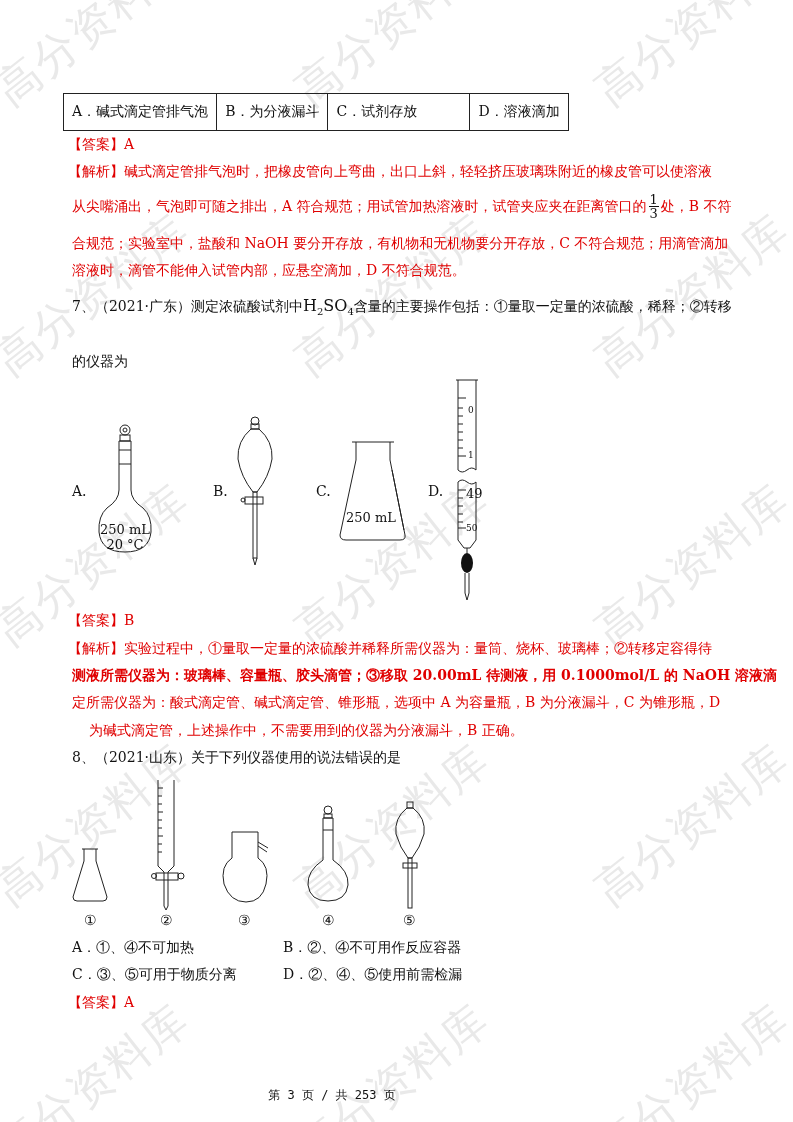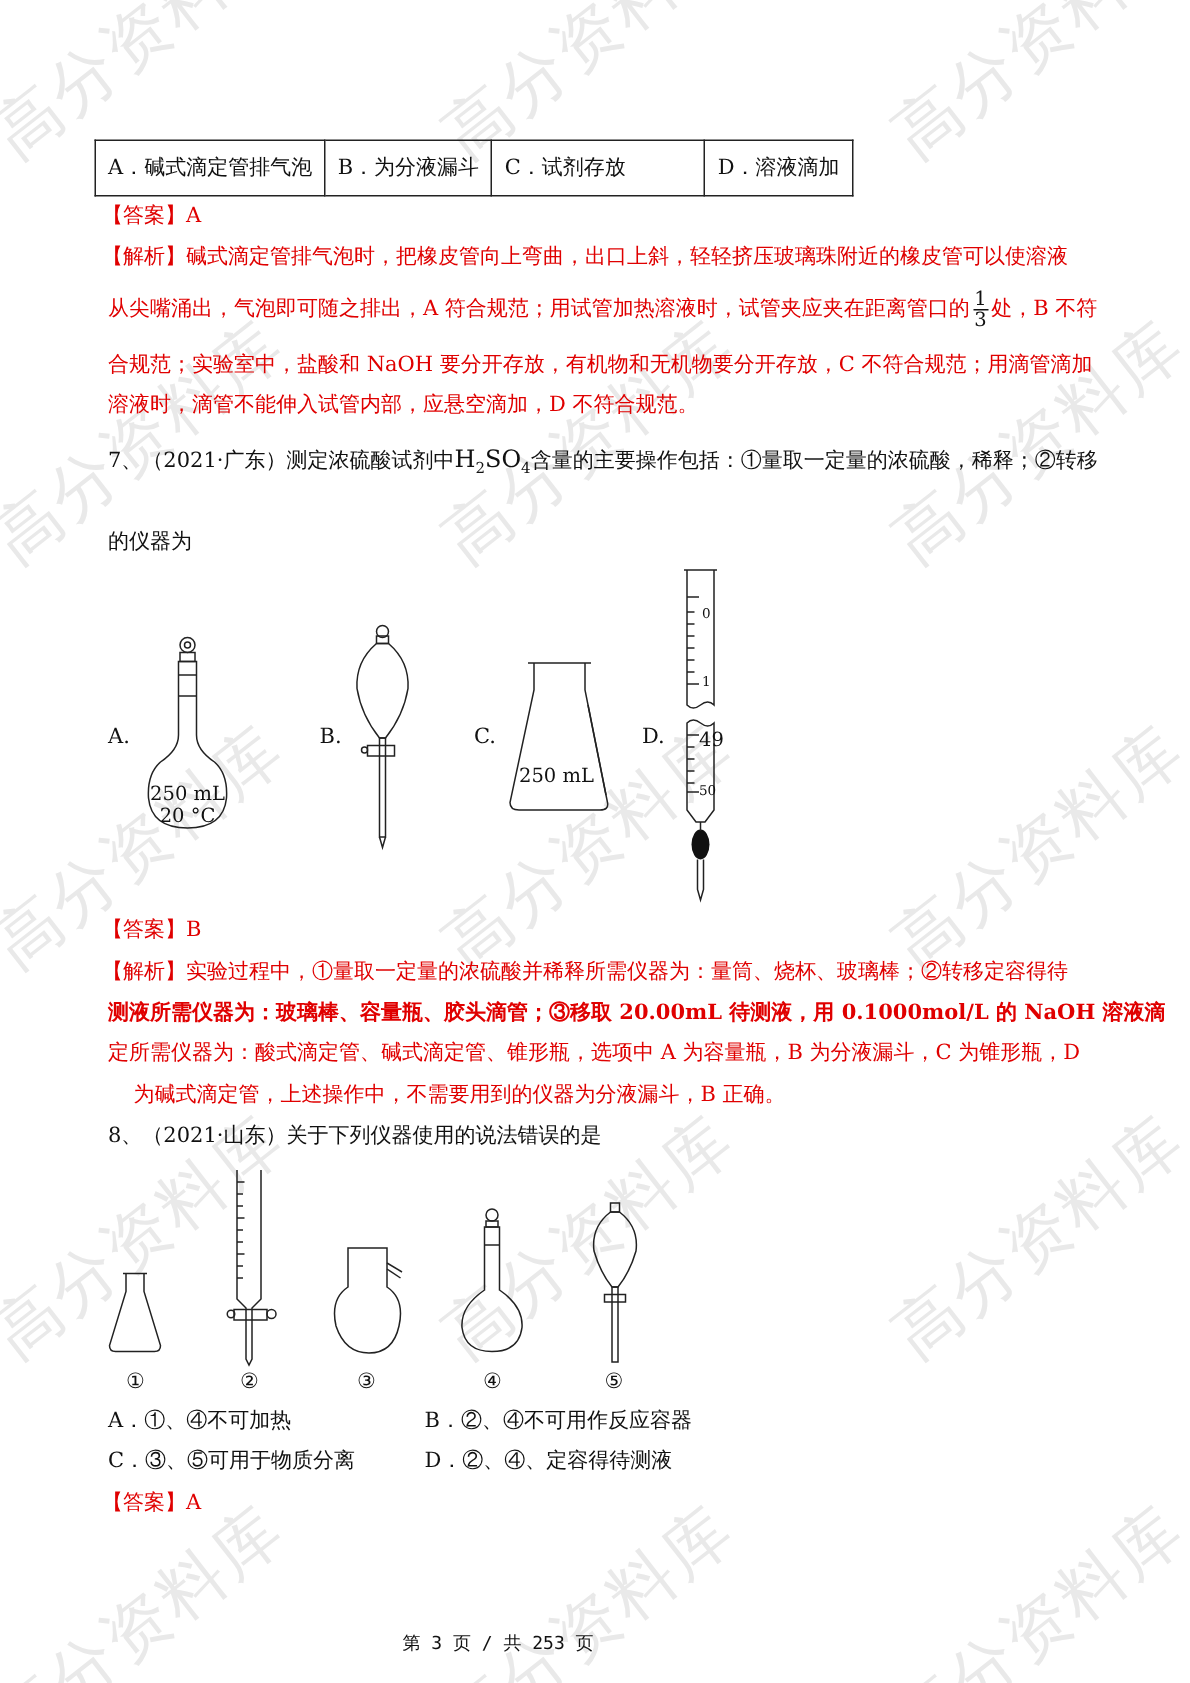--- a/index.html
+++ b/index.html
@@ -185,20 +185,20 @@
 
   <div class="fig-label" style="left:84px;top:912px;">①</div>
   <div class="fig-label" style="left:160px;top:912px;">②</div>
   <div class="fig-label" style="left:238px;top:912px;">③</div>
   <div class="fig-label" style="left:322px;top:912px;">④</div>
   <div class="fig-label" style="left:403px;top:912px;">⑤</div>
 
   <div class="line" style="top:937px;">A．①、④不可加热</div>
   <div class="line" style="top:937px;left:283px;">B．②、④不可用作反应容器</div>
   <div class="line" style="top:964px;">C．③、⑤可用于物质分离</div>
-  <div class="line" style="top:964px;left:283px;">D．②、④、定容得待测液</div>
+  <div class="line" style="top:964px;left:283px;">D．②、④、⑤使用前需检漏</div>
 
   <div class="line red" style="top:992px;left:68px;">
     <span>【答案】</span><span>A</span>
   </div>
 
   <div class="footer">第 3 页 / 共 253 页</div>
 </div>
 
 </body></html>

